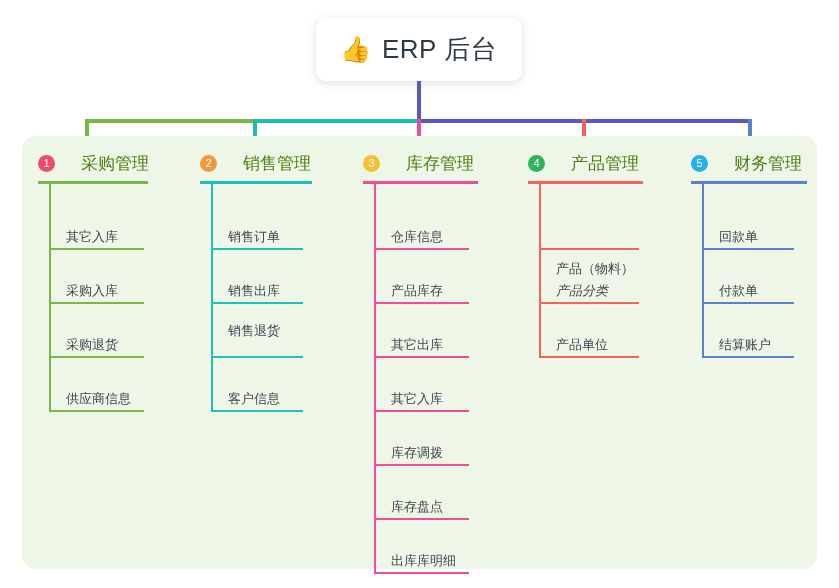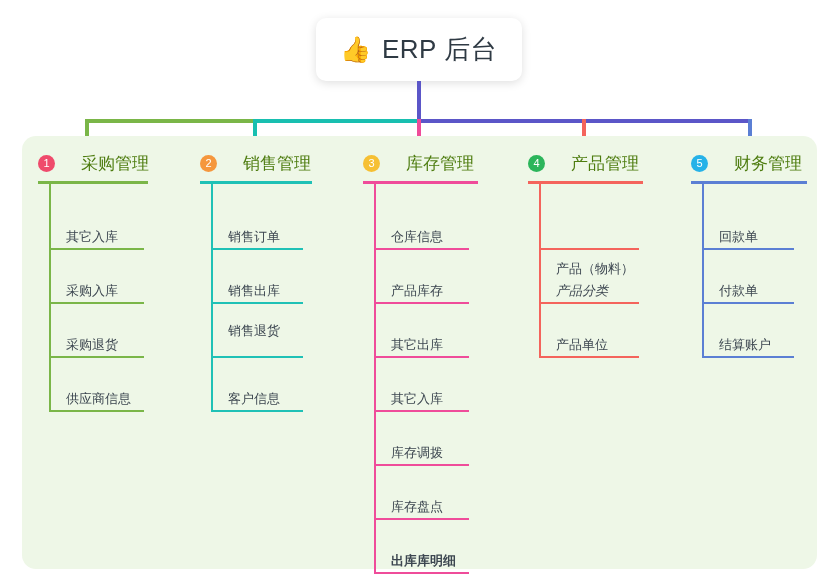--- a/index.html
+++ b/index.html
@@ -147,21 +147,21 @@
           </div>
           <div class="item-rule" style="top: 260px; left: 11px; width: 95px; background: rgb(239, 76, 154);"></div>
           <div class="item" style="top: 294px;">
             <span class="item-label">库存调拨</span>
           </div>
           <div class="item-rule" style="top: 314px; left: 11px; width: 95px; background: rgb(239, 76, 154);"></div>
           <div class="item" style="top: 348px;">
             <span class="item-label">库存盘点</span>
           </div>
           <div class="item-rule" style="top: 368px; left: 11px; width: 95px; background: rgb(239, 76, 154);"></div>
-          <div class="item" style="top: 402px; font-weight: bold;">
+          <div class="item" style="top: 402px;">
             <span class="item-label">出库库明细</span>
           </div>
           <div class="item-rule" style="top: 422px; left: 11px; width: 95px; background: rgb(239, 76, 154);"></div>
         </div>
         <div class="col" style="left: 506px; top: 14px;">
           <div class="col-head">
             <span class="badge" style="background: rgb(44, 181, 91);">4</span>
             <span class="head-label">产品管理</span>
           </div>
           <div class="head-rule" style="width: 115px; background: rgb(244, 100, 92);"></div>

